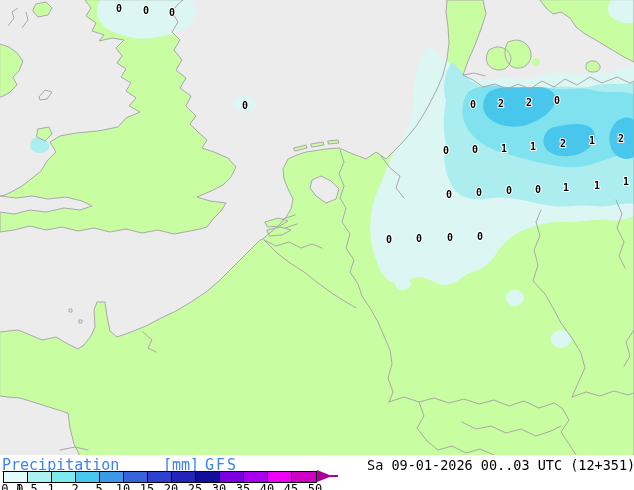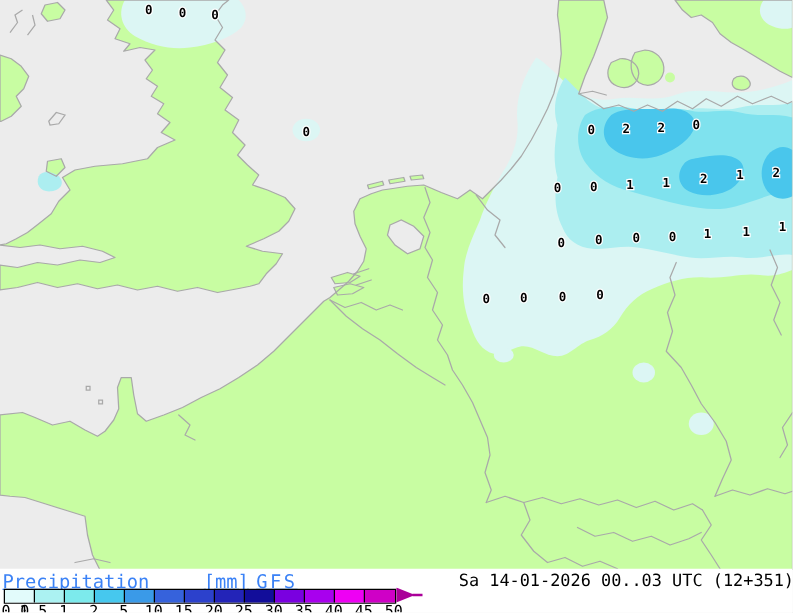--- a/index.html
+++ b/index.html
@@ -183,15 +183,15 @@
         <span style="left: 123px;">10</span>
         <span style="left: 147px;">15</span>
         <span style="left: 171px;">20</span>
         <span style="left: 195px;">25</span>
         <span style="left: 219px;">30</span>
         <span style="left: 243px;">35</span>
         <span style="left: 267px;">40</span>
         <span style="left: 291px;">45</span>
         <span style="left: 315px;">50</span>
       </div>
-    <span class="dt">Sa 14-01-2026 00..03 UTC (12+351)</span>
+    <span class="dt">Sa 09-01-2026 00..03 UTC (12+351)</span>
   </div>
 </div>
 
 </body></html>

